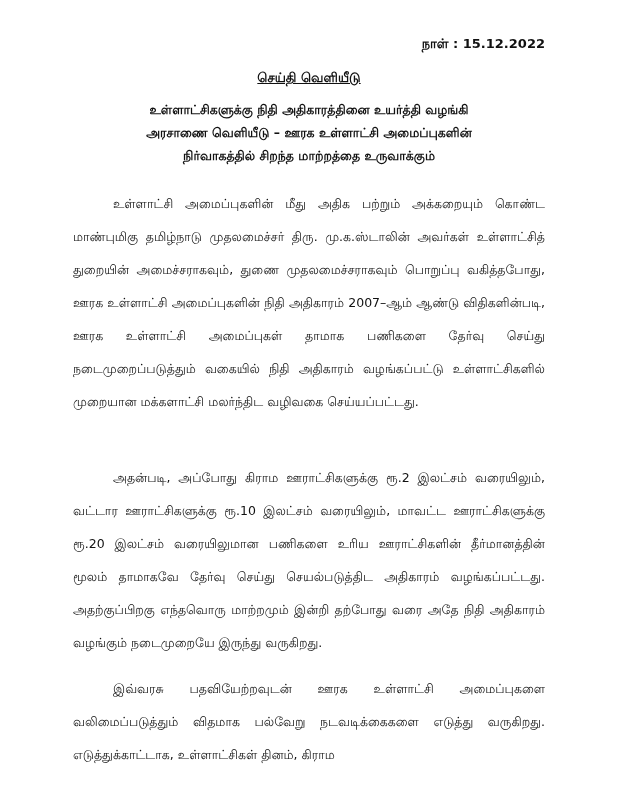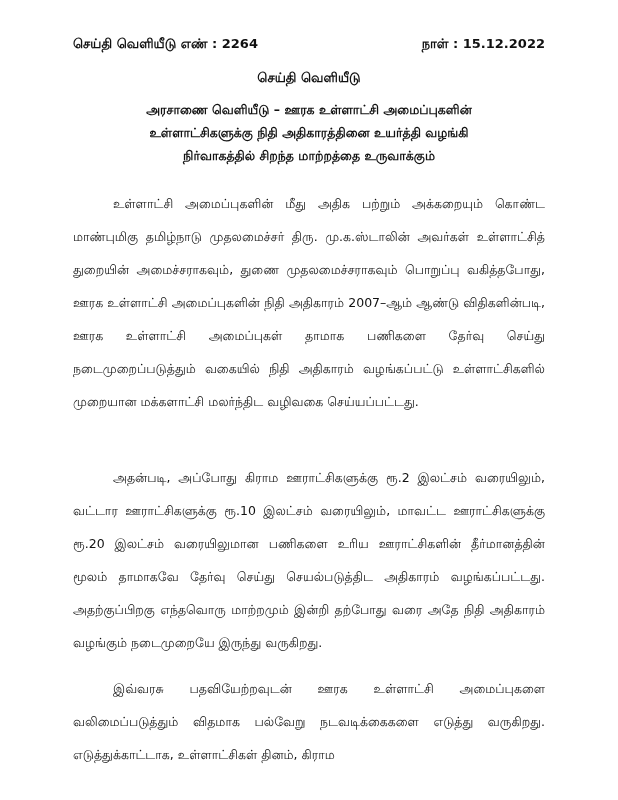--- a/index.html
+++ b/index.html
@@ -4,42 +4,41 @@
 <style>
   html, body { margin: 0; padding: 0; background: #ffffff; }
   body { width: 618px; height: 800px; position: relative; overflow: hidden;
          font-family: "DejaVu Sans", "Liberation Sans", sans-serif; color: #111; }
   .page { position: absolute; left: 73px; top: 0; width: 472px; }
   .hdr { position: absolute; top: 36px; left: 0; width: 472px; height: 20px;
          font-size: 13px; font-weight: bold; }
   .hdr .left { position: absolute; left: 0; top: 0; }
   .hdr .right { position: absolute; right: 0; top: 0; padding-left: 16px; }
   .subtitle { position: absolute; top: 70px; left: 0; width: 472px; text-align: center;
-              font-size: 13px; font-weight: bold; }
+              font-size: 13px; font-weight: bold; text-decoration: underline; }
   .headline { position: absolute; top: 98px; left: 0; width: 472px; text-align: center;
               font-size: 12.5px; font-weight: bold; line-height: 23px; }
   .para { position: absolute; left: 0; width: 472px; font-size: 12.5px;
           line-height: 33px; text-align: justify; text-indent: 40px; }
   .p1 { top: 174px; }
   .p2 { top: 448px; }
   .p3 { top: 659px; }
 </style>
 </head>
 <body>
 
 <div class="page">
   <div class="hdr">
-    <span class="left">செய்தி வெளியீடு எண் : 2264</span>
     <span class="right">நாள் : 15.12.2022</span>
   </div>
 
   <div class="subtitle">செய்தி வெளியீடு</div>
 
   <div class="headline">
+    <div>உள்ளாட்சிகளுக்கு  நிதி அதிகாரத்தினை  உயர்த்தி  வழங்கி</div>
     <div>அரசாணை  வெளியீடு – ஊரக  உள்ளாட்சி  அமைப்புகளின்</div>
-    <div>உள்ளாட்சிகளுக்கு  நிதி அதிகாரத்தினை  உயர்த்தி  வழங்கி</div>
     <div>நிர்வாகத்தில் சிறந்த  மாற்றத்தை உருவாக்கும்</div>
   </div>
 
   <p class="para p1">உள்ளாட்சி அமைப்புகளின் மீது அதிக பற்றும் அக்கறையும் கொண்ட மாண்புமிகு தமிழ்நாடு முதலமைச்சர் திரு. மு.க.ஸ்டாலின் அவர்கள் உள்ளாட்சித் துறையின் அமைச்சராகவும், துணை முதலமைச்சராகவும் பொறுப்பு வகித்தபோது, ஊரக உள்ளாட்சி அமைப்புகளின் நிதி அதிகாரம் 2007–ஆம் ஆண்டு விதிகளின்படி, ஊரக உள்ளாட்சி அமைப்புகள் தாமாக பணிகளை தேர்வு செய்து நடைமுறைப்படுத்தும் வகையில் நிதி அதிகாரம் வழங்கப்பட்டு உள்ளாட்சிகளில் முறையான மக்களாட்சி மலர்ந்திட வழிவகை செய்யப்பட்டது.</p>
   <p class="para p2">அதன்படி, அப்போது கிராம ஊராட்சிகளுக்கு ரூ.2 இலட்சம் வரையிலும், வட்டார ஊராட்சிகளுக்கு ரூ.10 இலட்சம் வரையிலும், மாவட்ட ஊராட்சிகளுக்கு ரூ.20 இலட்சம் வரையிலுமான பணிகளை உரிய ஊராட்சிகளின் தீர்மானத்தின் மூலம் தாமாகவே தேர்வு செய்து செயல்படுத்திட அதிகாரம் வழங்கப்பட்டது. அதற்குப்பிறகு எந்தவொரு மாற்றமும் இன்றி தற்போது வரை அதே நிதி அதிகாரம் வழங்கும் நடைமுறையே இருந்து வருகிறது.</p>
   <p class="para p3">இவ்வரசு பதவியேற்றவுடன் ஊரக உள்ளாட்சி அமைப்புகளை வலிமைப்படுத்தும் விதமாக பல்வேறு நடவடிக்கைகளை எடுத்து வருகிறது. எடுத்துக்காட்டாக, உள்ளாட்சிகள் தினம், கிராம</p>
 </div>
 
 </body></html>

